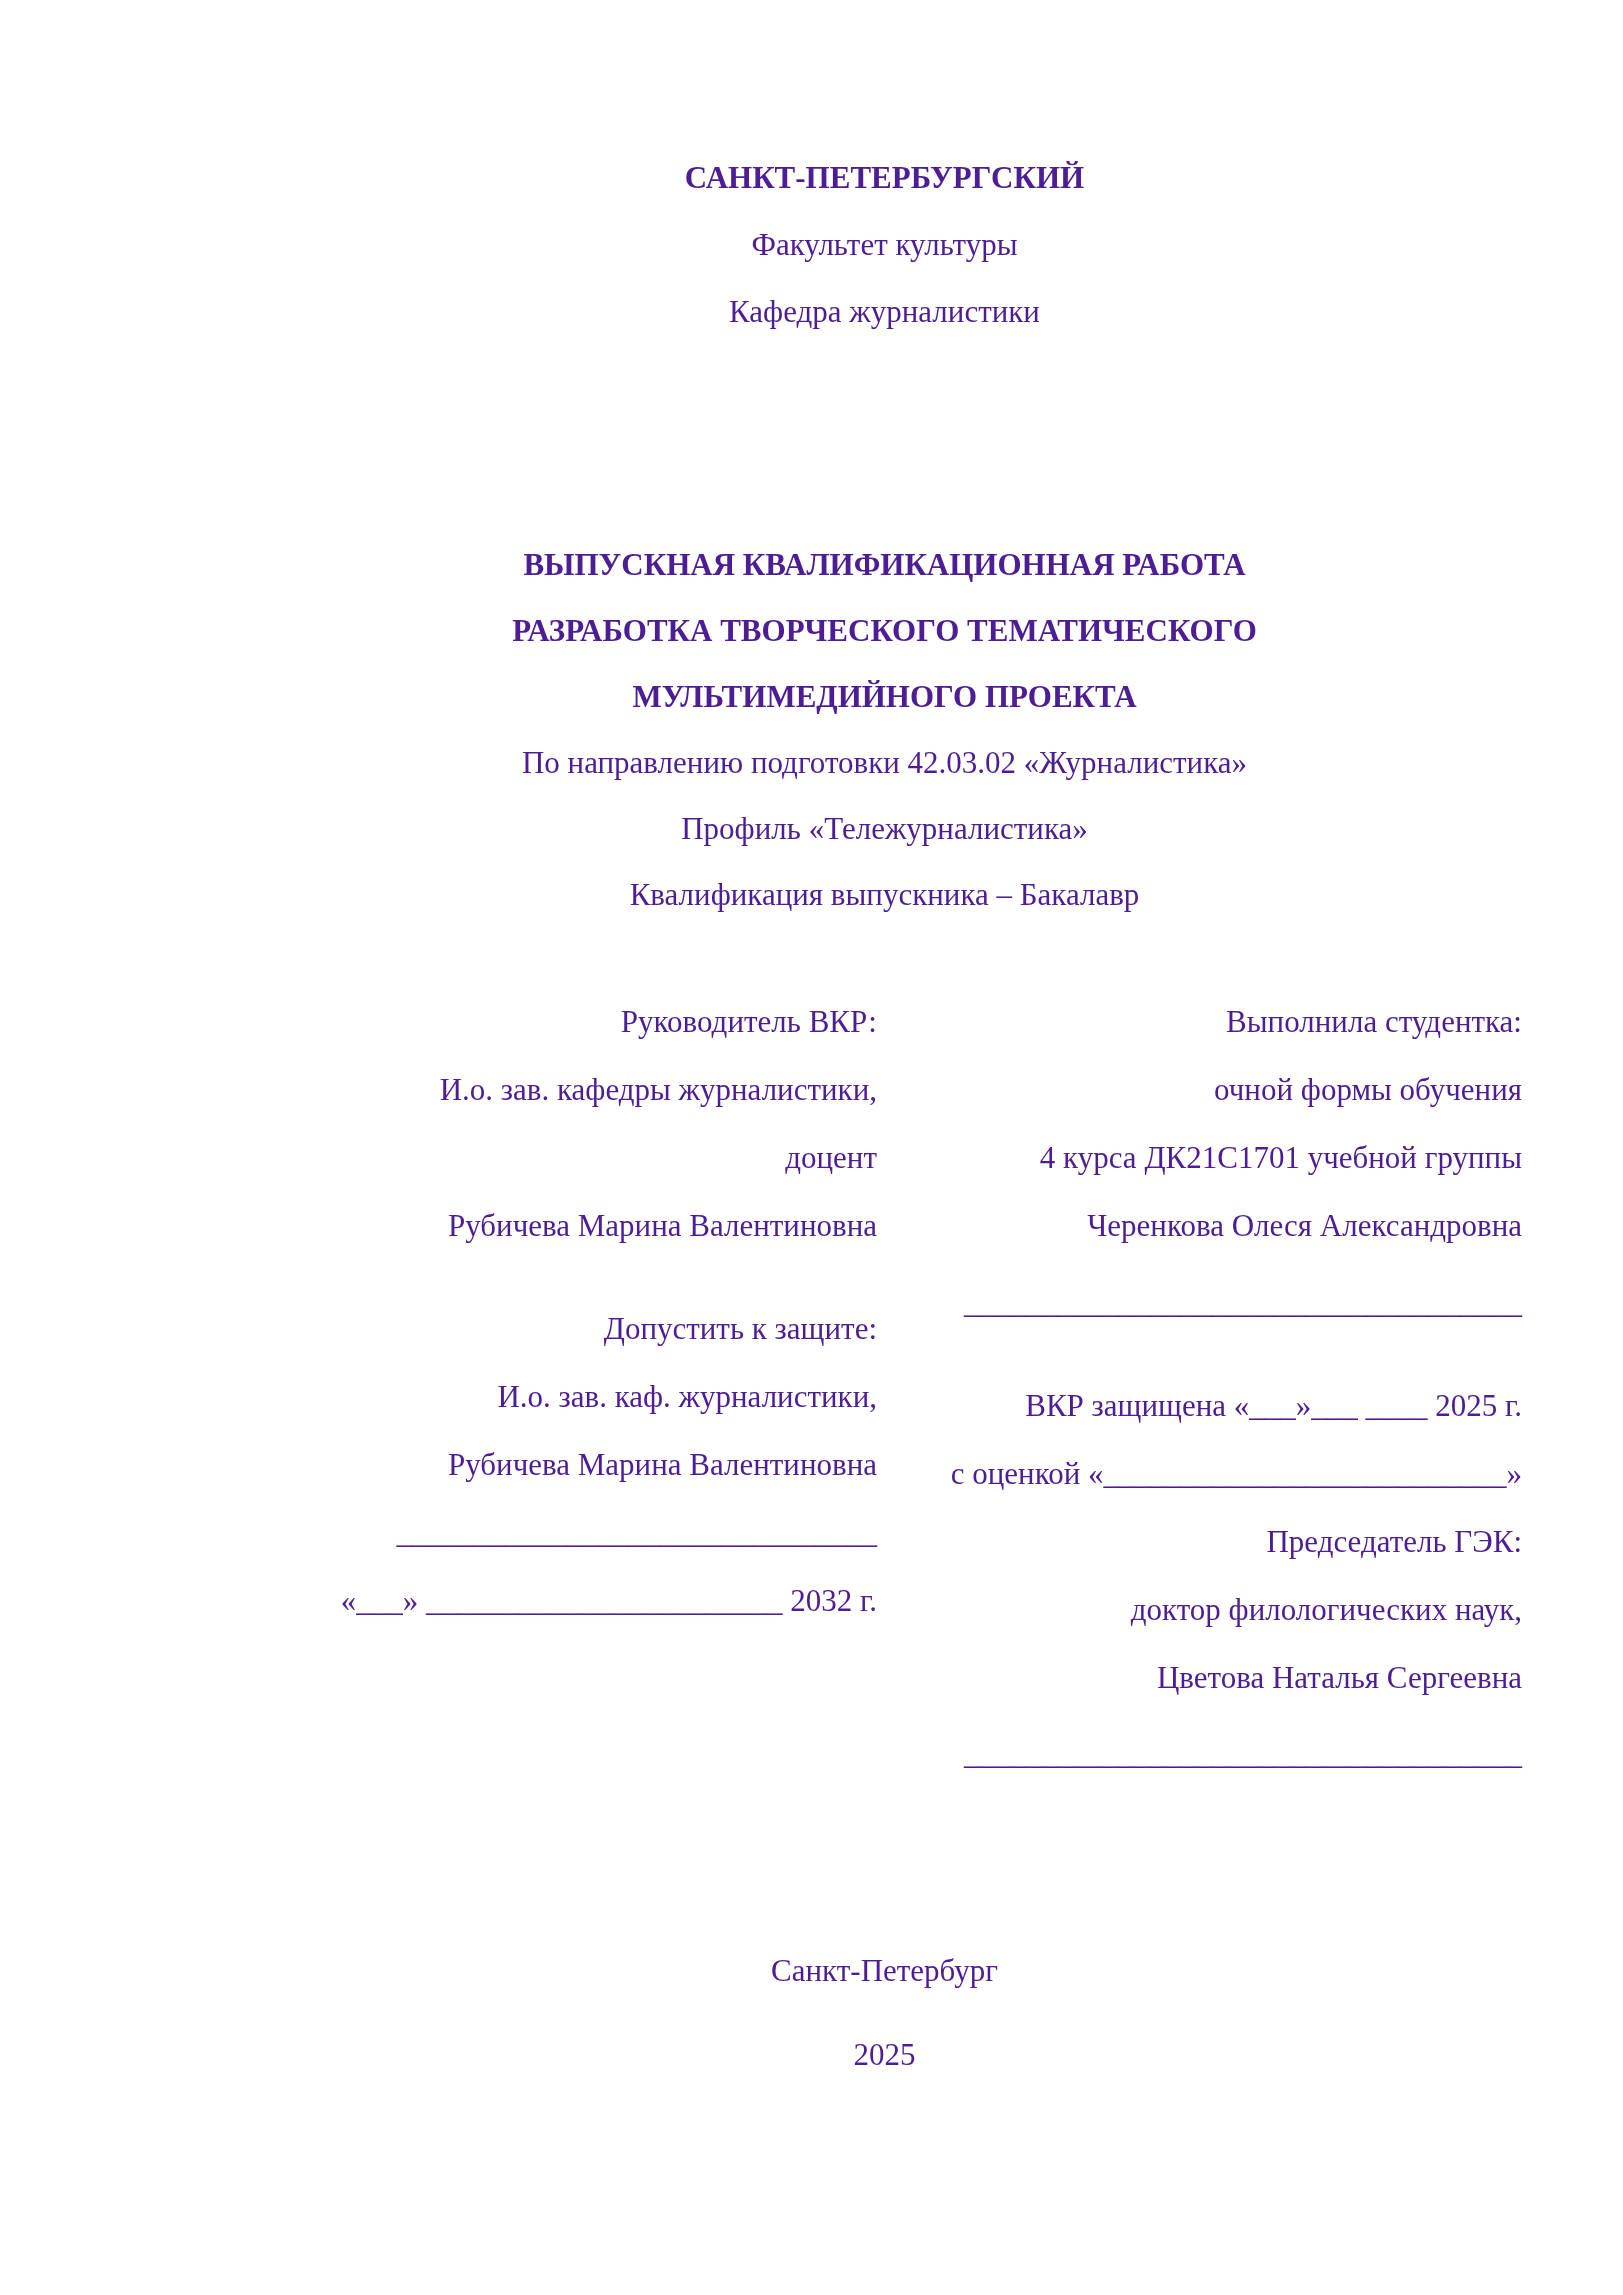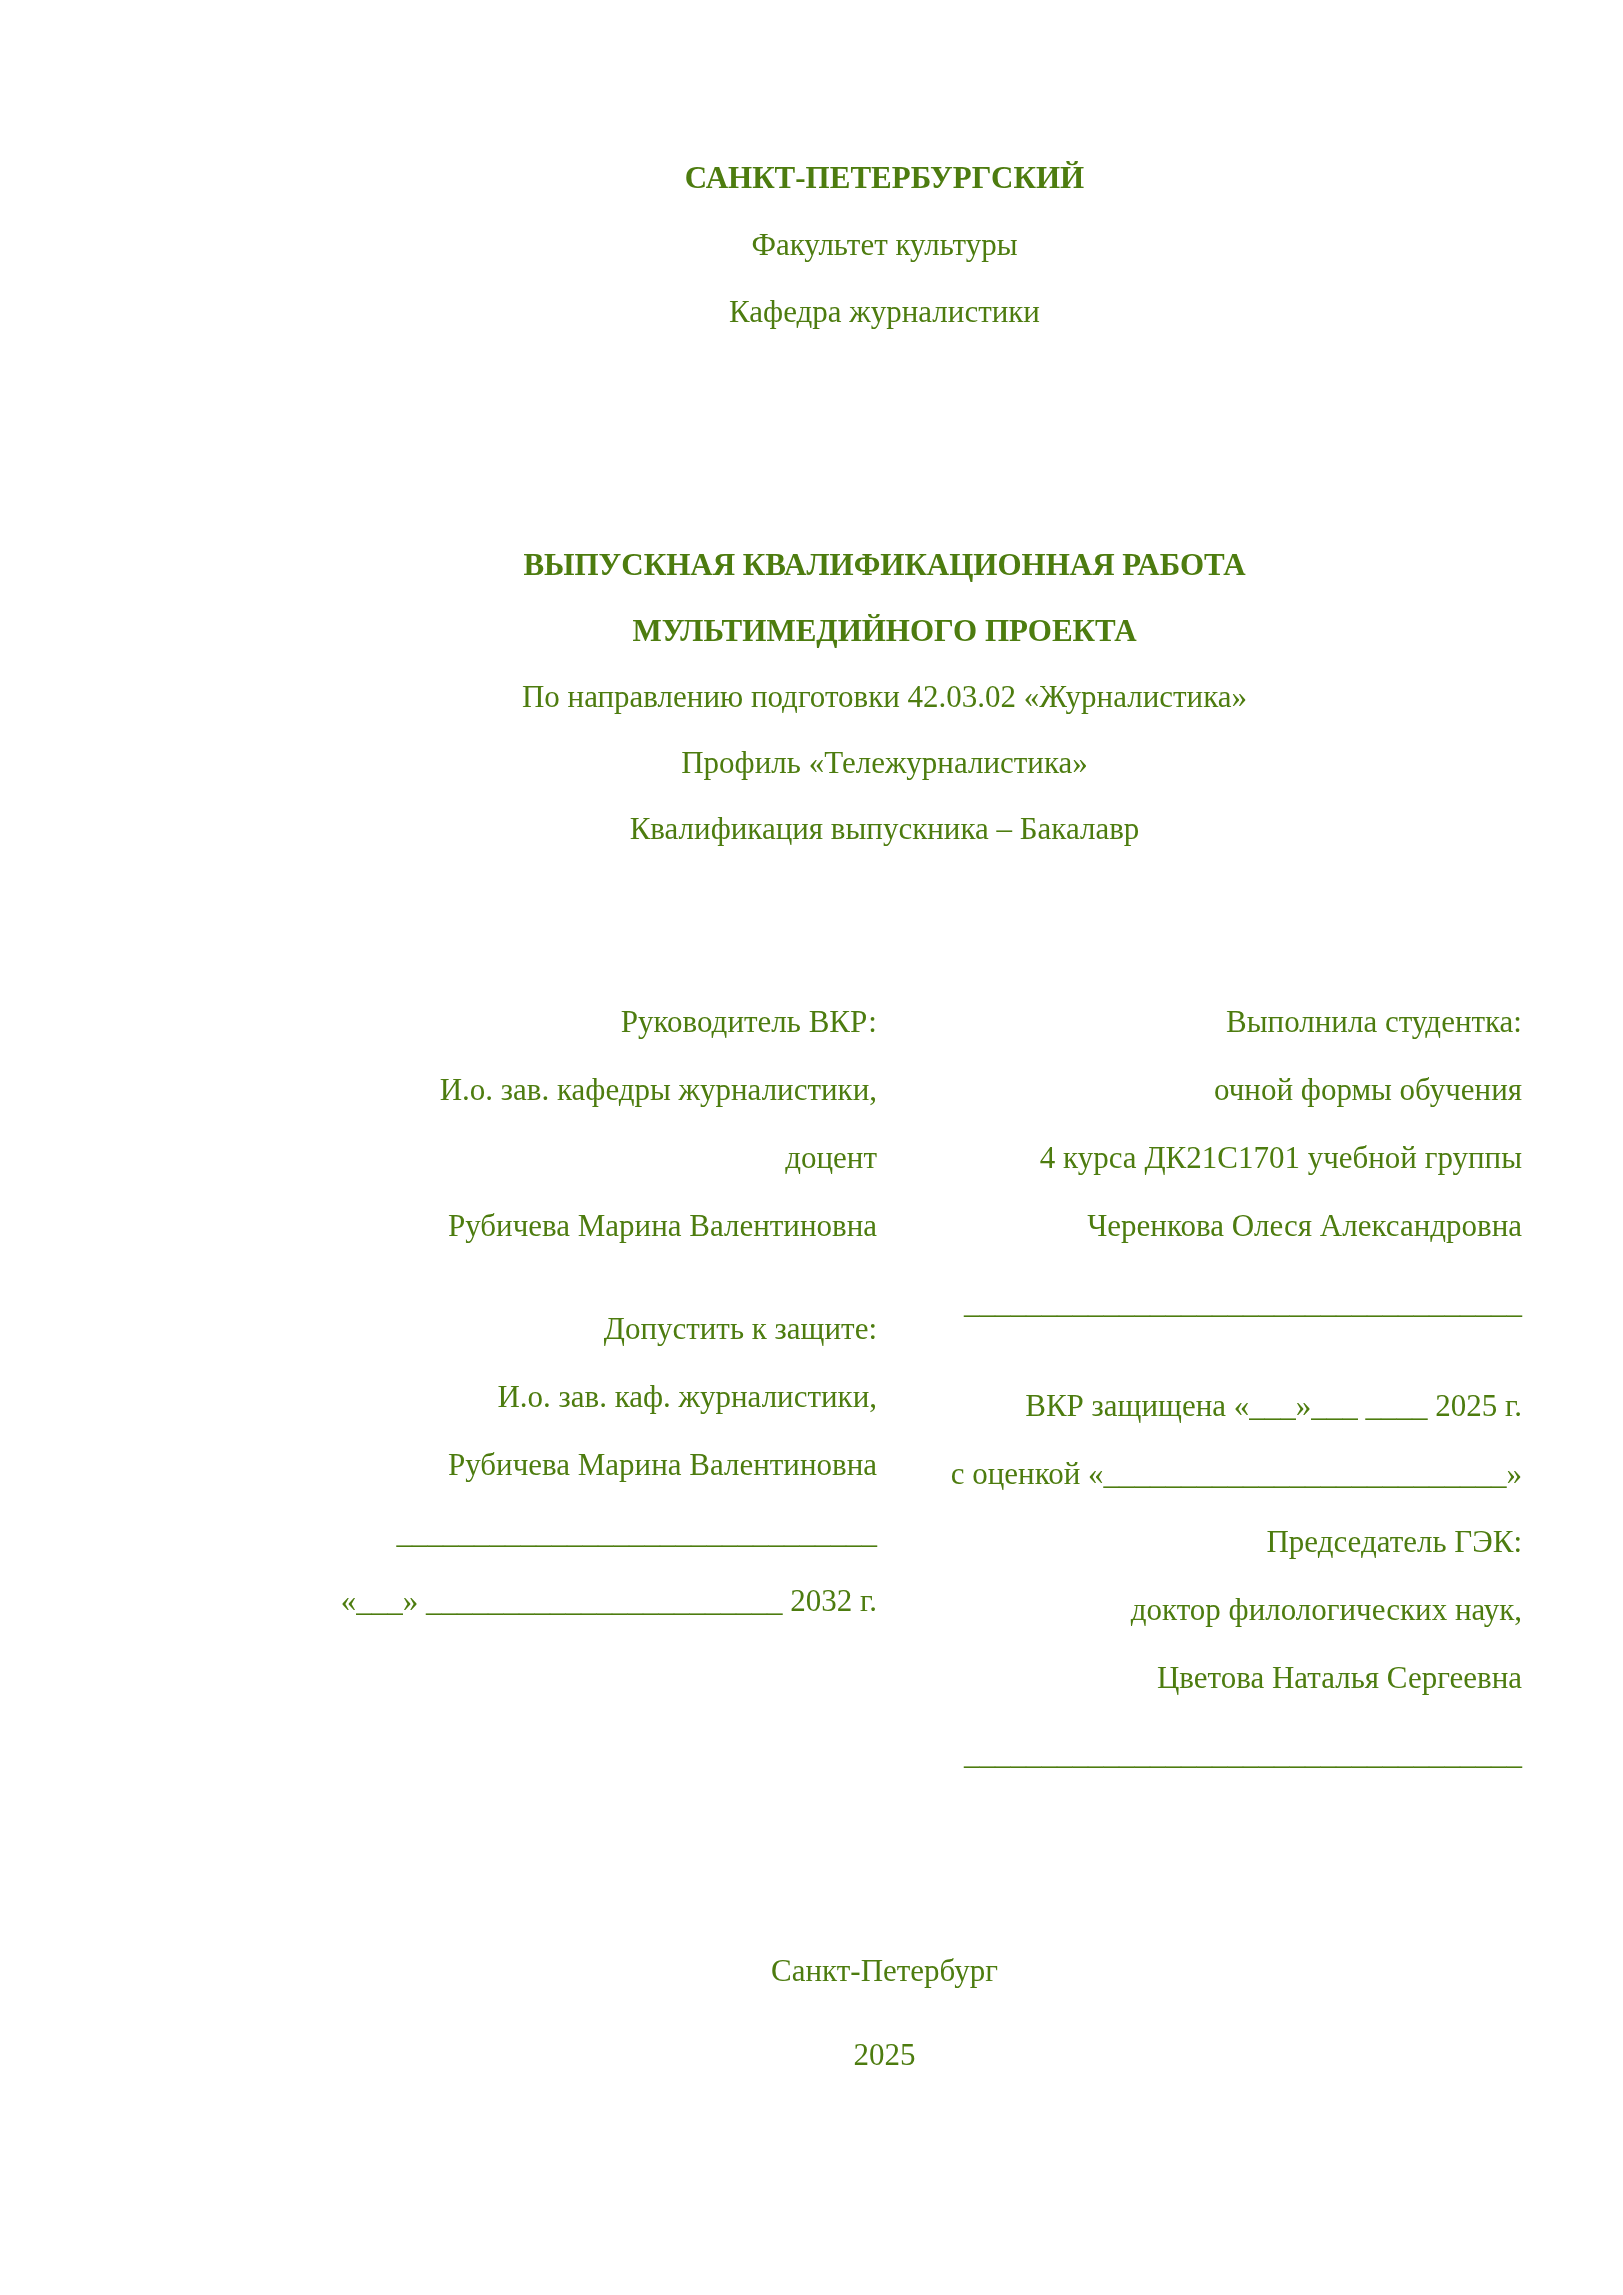--- a/index.html
+++ b/index.html
@@ -4,21 +4,21 @@
   <style>
     * { margin: 0; padding: 0; box-sizing: border-box; }
     html, body { background: #ffffff; }
     .page {
       position: relative;
       width: 1623px;
       height: 2295px;
       background: #ffffff;
       font-family: "Liberation Serif", serif;
       font-size: 31px;
-      color: #4d7c0f;
+      color: #4c1d95;
       overflow: hidden;
     }
     .content {
       position: absolute;
       left: 247px;
       width: 1275px;
     }
     .centered { text-align: center; }
     .line { white-space: nowrap; }
     .bold { font-weight: bold; }
@@ -48,20 +48,21 @@
 <div class="page">
 
   <div class="content centered header-block">
     <div class="line bold">САНКТ-ПЕТЕРБУРГСКИЙ</div>
     <div class="line">Факультет культуры</div>
     <div class="line">Кафедра журналистики</div>
   </div>
 
   <div class="content centered title-block">
     <div class="line bold">ВЫПУСКНАЯ КВАЛИФИКАЦИОННАЯ РАБОТА</div>
+    <div class="line bold">РАЗРАБОТКА ТВОРЧЕСКОГО ТЕМАТИЧЕСКОГО</div>
     <div class="line bold">МУЛЬТИМЕДИЙНОГО ПРОЕКТА</div>
     <div class="line">По направлению подготовки 42.03.02 «Журналистика»</div>
     <div class="line">Профиль «Тележурналистика»</div>
     <div class="line">Квалификация выпускника – Бакалавр</div>
   </div>
 
   <div class="content columns">
 
     <div class="col-left">
       <div>

